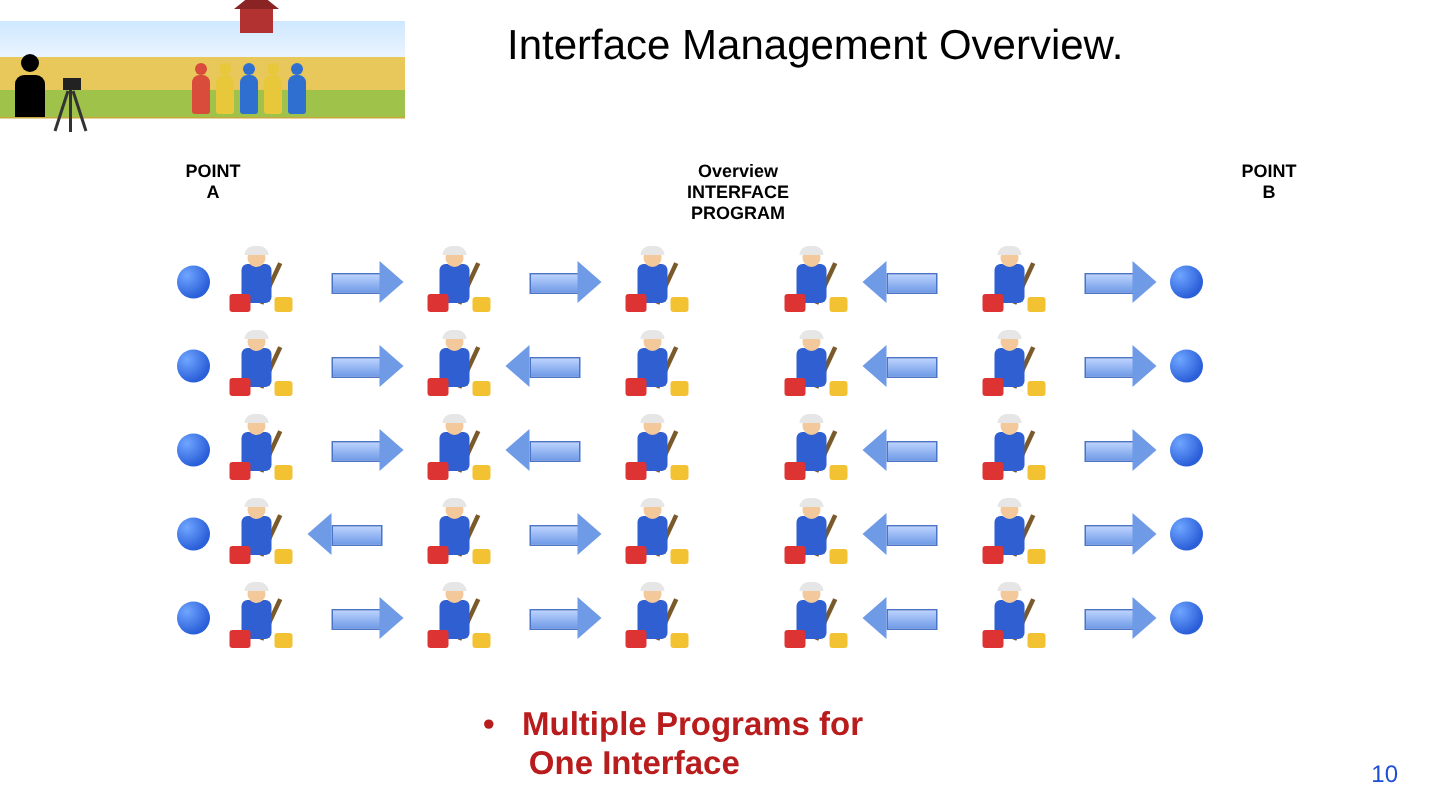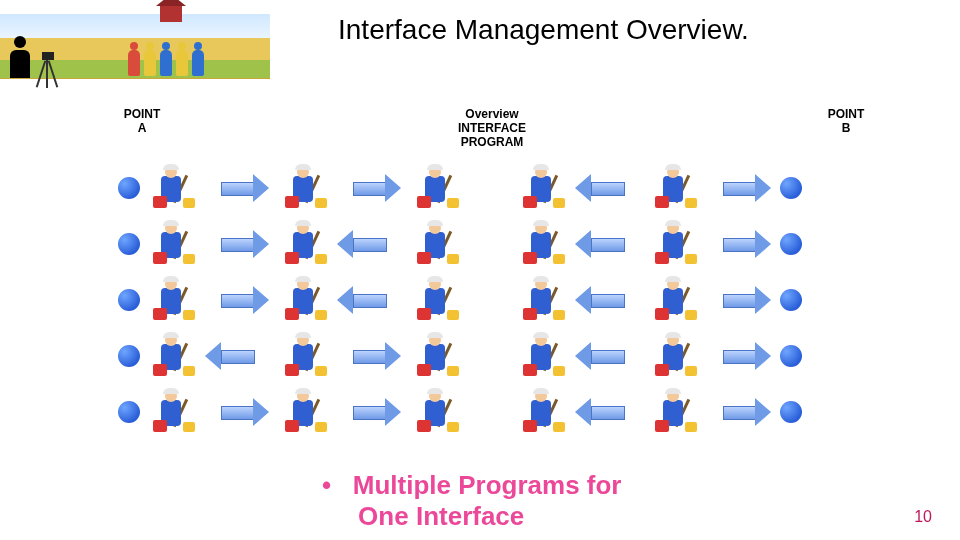--- a/index.html
+++ b/index.html
@@ -36,22 +36,22 @@
   .wk-hat{position:absolute;left:10px;top:-2px;width:16px;height:6px;background:#e6e6e6;border-radius:6px 6px 0 0}
   .wk-tool{position:absolute;left:26px;top:8px;width:3px;height:30px;background:#7a5a2a;transform:rotate(25deg)}
   .wk-box{position:absolute;left:0px;top:30px;width:14px;height:12px;background:#d33;border-radius:2px}
   .wk-box2{position:absolute;left:30px;top:32px;width:12px;height:10px;background:#f2c233;border-radius:2px}
   .arrow{width:54px;height:28px;position:relative}
   .arrow .shaft{position:absolute;left:6px;top:8px;width:32px;height:12px;background:linear-gradient(#bcd3ff,#6f9ae6);border:1px solid #4b74c7}
   .arrow .head{position:absolute;top:0;border-top:14px solid transparent;border-bottom:14px solid transparent}
   .arrow.right .head{left:38px;border-left:16px solid #6f9ae6}
   .arrow.left .head{left:-10px;border-right:16px solid #6f9ae6}
   .gap{flex:0 0 34px}
-  .bullet{position:absolute;left:322px;top:470px;font-size:26px;font-weight:600;color:#ec4899;line-height:1.2}
-  .pagenum{position:absolute;right:28px;bottom:14px;font-size:16px;color:#be185d}
+  .bullet{position:absolute;left:322px;top:470px;font-size:22px;font-weight:600;color:#b91c1c;line-height:1.2}
+  .pagenum{position:absolute;right:28px;bottom:14px;font-size:16px;color:#1d4ed8}
 </style>
 </head>
 <body>
 
 <div class="slide">
 
   <div class="banner">
     <div class="sky"></div>
     <div class="field"></div>
     <div class="barn"></div>

